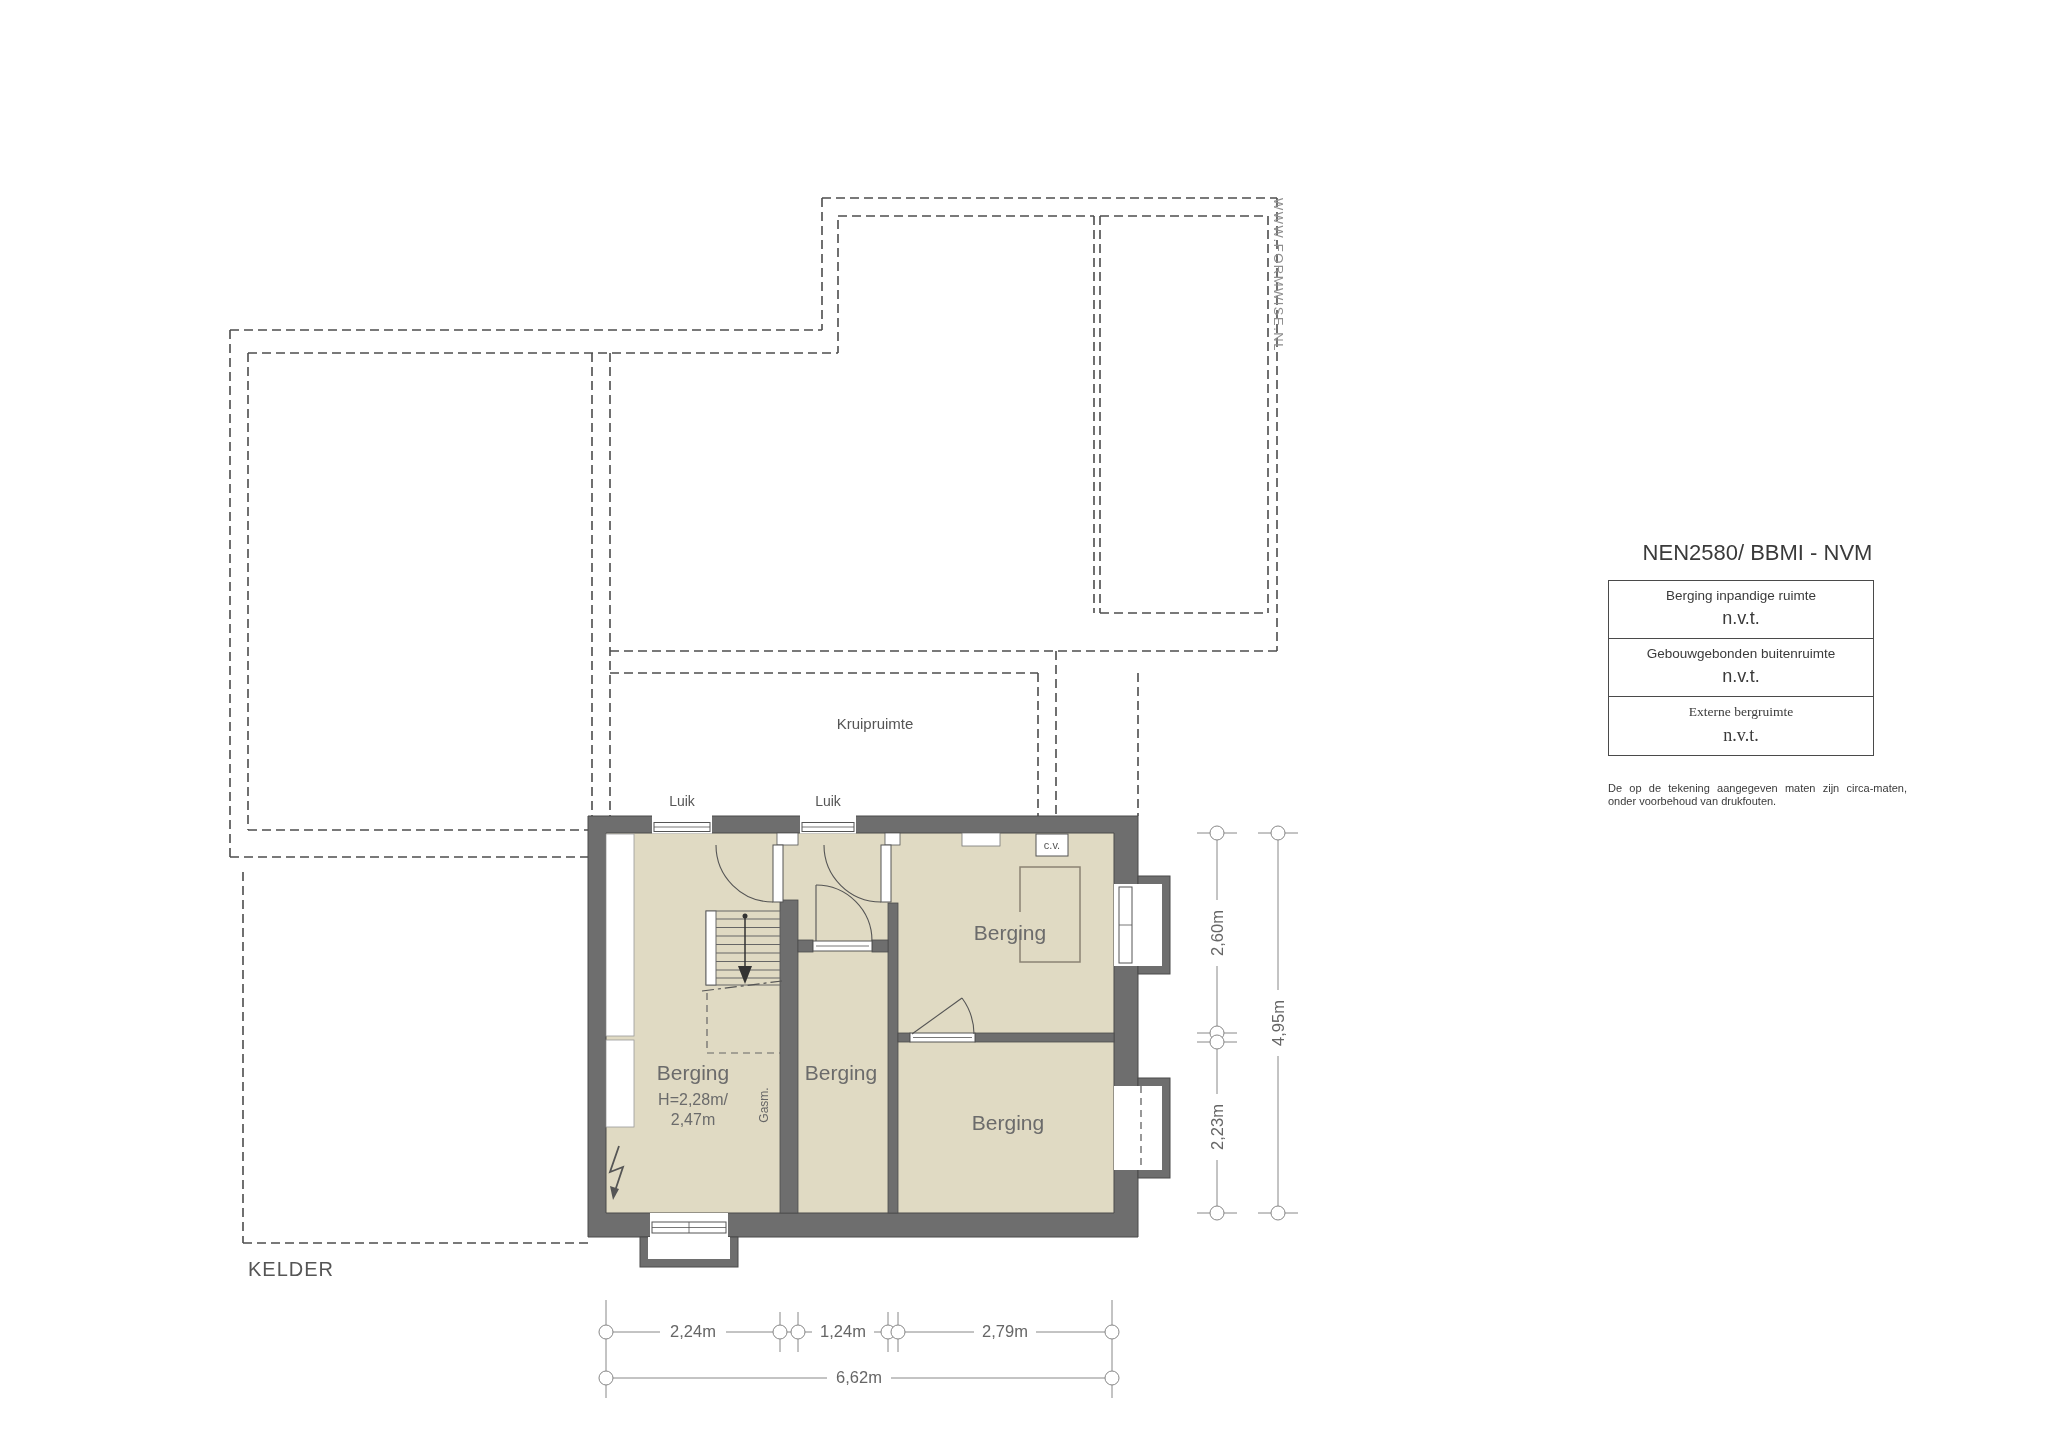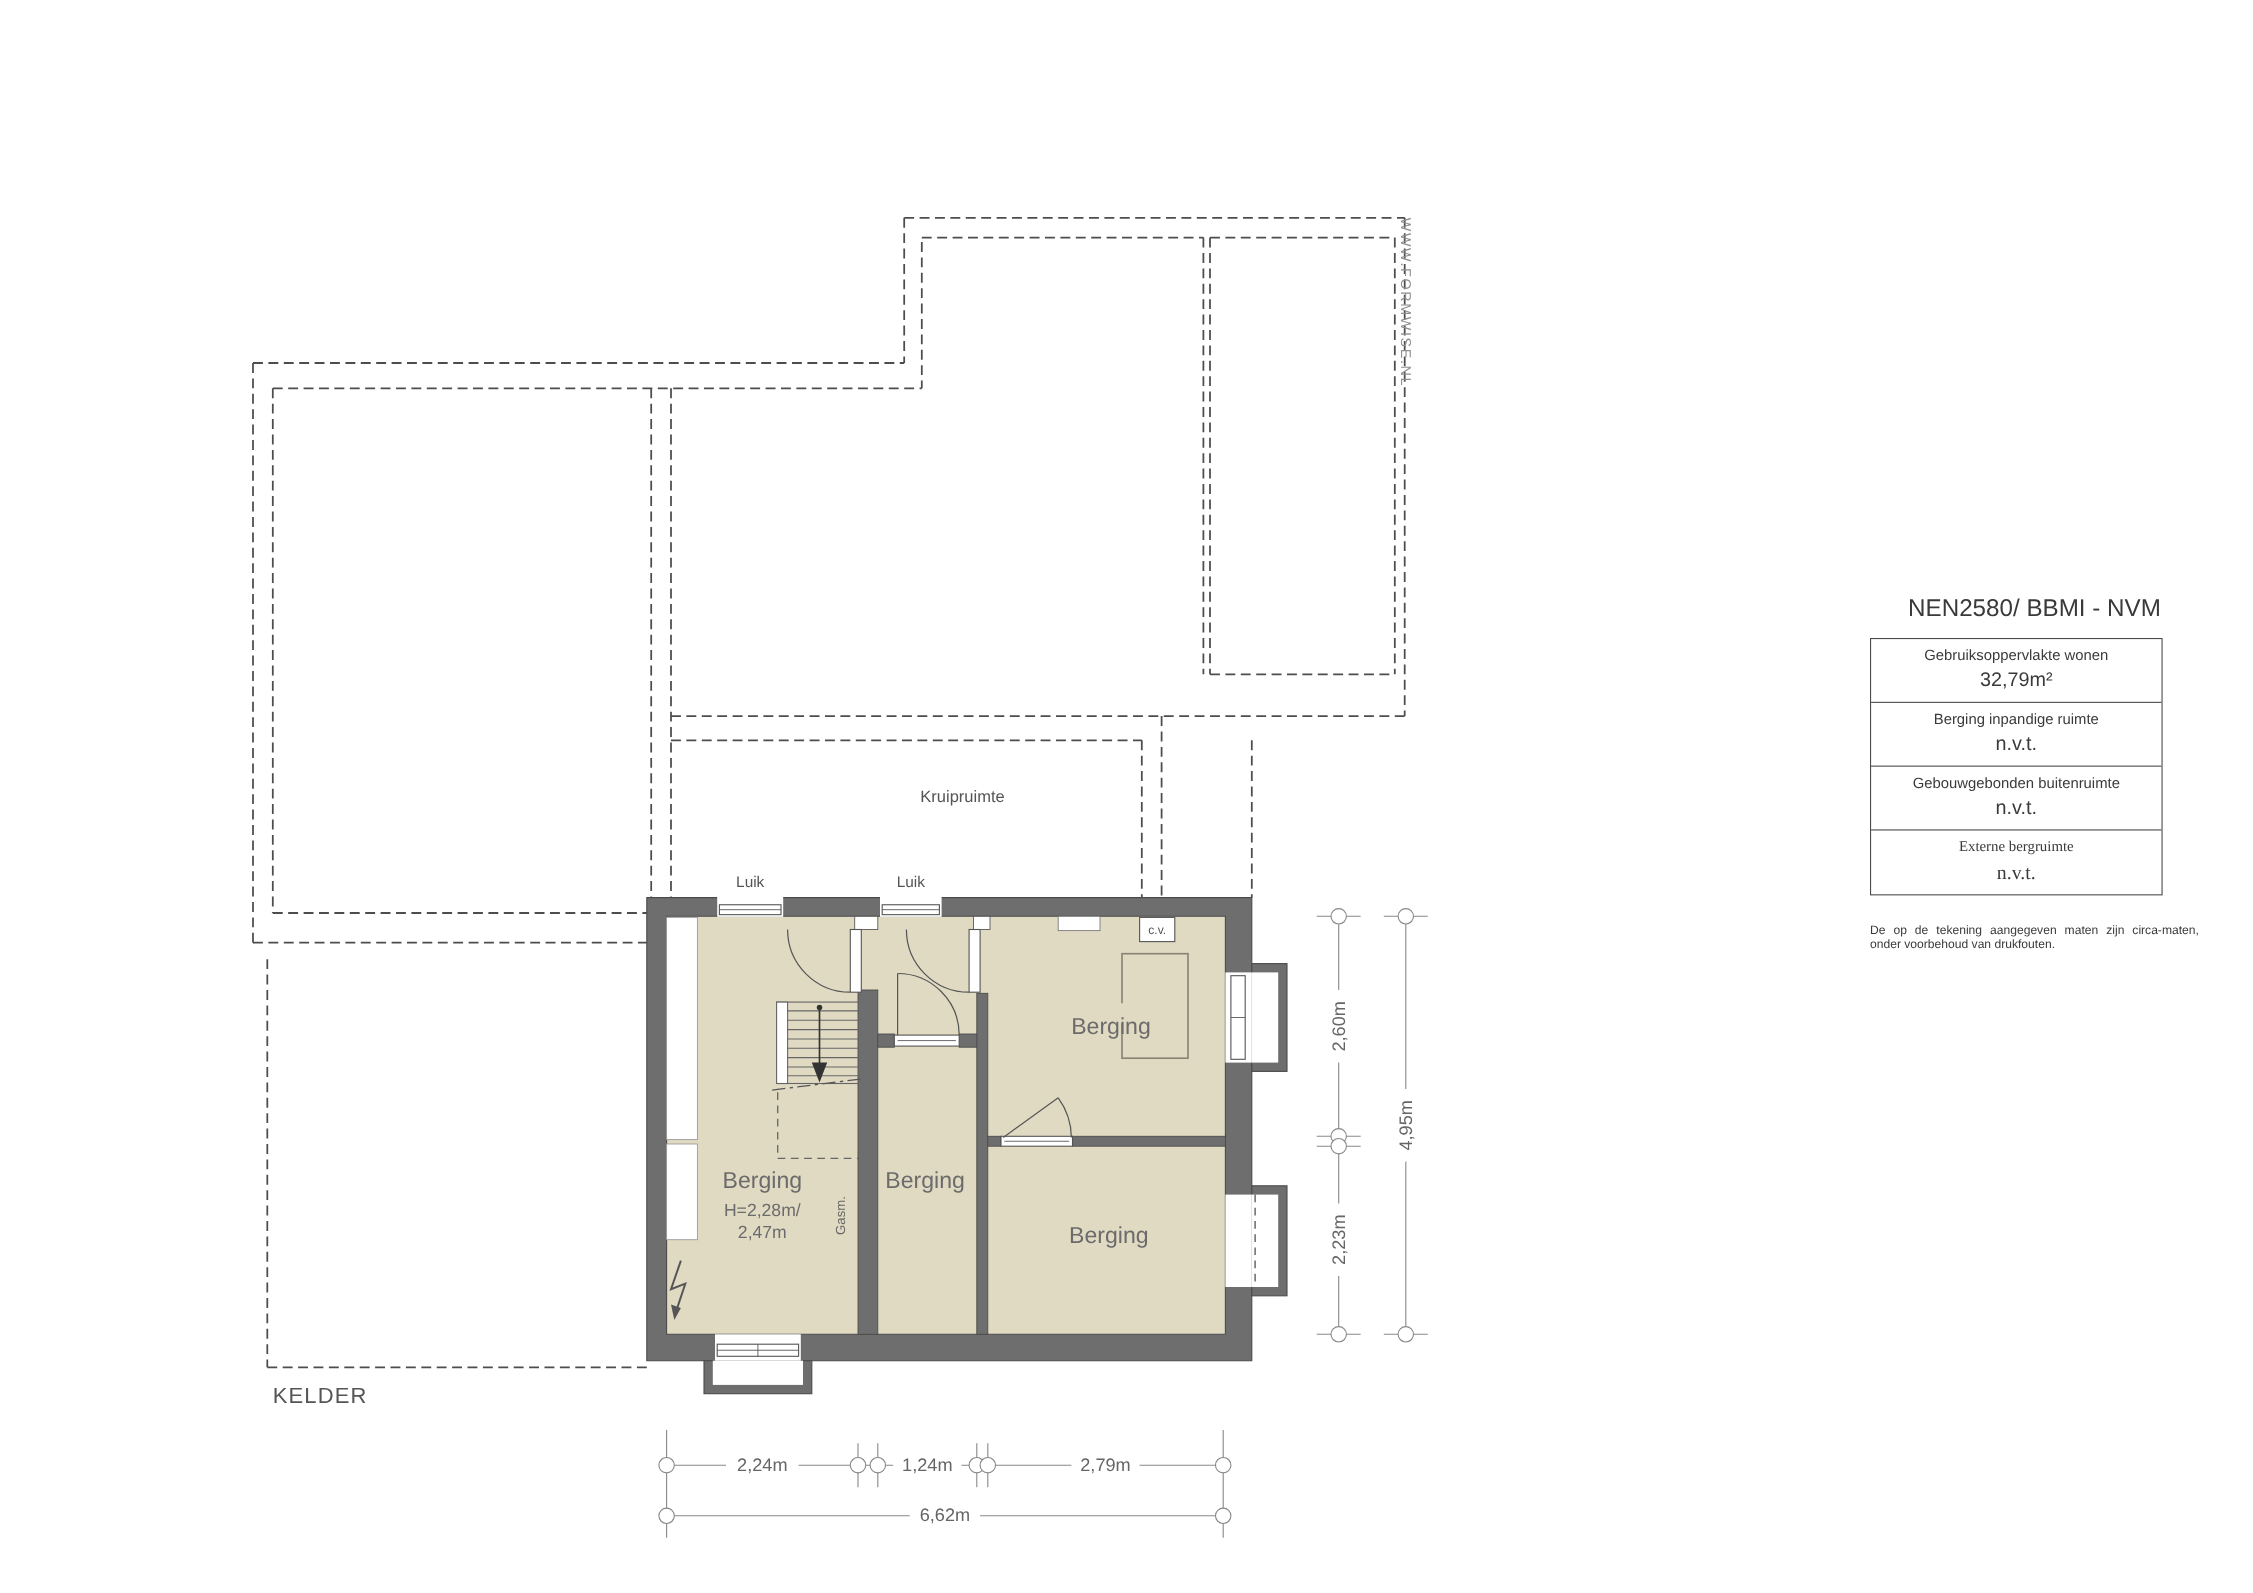--- a/index.html
+++ b/index.html
@@ -5,21 +5,21 @@
   html,body{margin:0;padding:0;background:#fff;}
   #canvas{position:relative;width:2048px;height:1448px;background:#fff;overflow:hidden;
           font-family:"Liberation Sans",sans-serif;}
   #plan-svg{position:absolute;left:0;top:0;}
   svg text{font-family:"Liberation Sans",sans-serif;}
   .room-label{font-size:21px;fill:#6b6b6b;}
   .note-label{font-size:16px;fill:#6b6b6b;}
   .small-label{font-size:14px;fill:#555;}
   .tiny-label{font-size:11px;fill:#555;}
   .dim-label{font-size:16.5px;fill:#666;}
-  .legend{position:absolute;left:1700px;top:540px;width:299px;color:#3a3a3a;}
+  .legend{position:absolute;left:1608px;top:540px;width:299px;color:#3a3a3a;}
   .legend-title{font-size:22px;text-align:center;white-space:nowrap;margin-bottom:14px;color:#3a3a3a;}
   .legend-table{border:1.5px solid #4a4a4a;width:266px;box-sizing:border-box;}
   .legend-row{border-bottom:1.5px solid #4a4a4a;text-align:center;padding:7px 2px 9px 2px;}
   .legend-row:last-child{border-bottom:none;font-family:Liberation Serif, serif;}
   .legend-row .lab{font-size:13.5px;}
   .legend-row .val{font-size:18px;margin-top:5px;}
   .legend-foot{margin-top:26px;font-size:11px;line-height:1.2;text-align:justify;color:#3a3a3a;}
   .kelder-title{position:absolute;left:248px;top:1258px;font-size:20px;letter-spacing:1px;color:#555;}
   .watermark{position:absolute;left:1286px;top:198px;transform:rotate(90deg);transform-origin:0 0;
              font-size:13px;letter-spacing:1.5px;color:#8f8f8f;white-space:nowrap;}
@@ -227,24 +227,20 @@
       <text transform="rotate(-90 1278 1023)" x="1278" y="1029" text-anchor="middle" class="dim-label">4,95m</text>
     </g>
   </svg>
 
   <div class="watermark">WWW.FORMWISE.NL</div>
 
   <div class="legend">
     <div class="legend-title">NEN2580/ BBMI - NVM</div>
     <div class="legend-table">
       <div class="legend-row">
-        <div class="lab">Gebruiksoppervlakte wonen</div>
-        <div class="val">32,79m²</div>
-      </div>
-      <div class="legend-row">
         <div class="lab">Berging inpandige ruimte</div>
         <div class="val">n.v.t.</div>
       </div>
       <div class="legend-row">
         <div class="lab">Gebouwgebonden buitenruimte</div>
         <div class="val">n.v.t.</div>
       </div>
       <div class="legend-row">
         <div class="lab">Externe bergruimte</div>
         <div class="val">n.v.t.</div>

